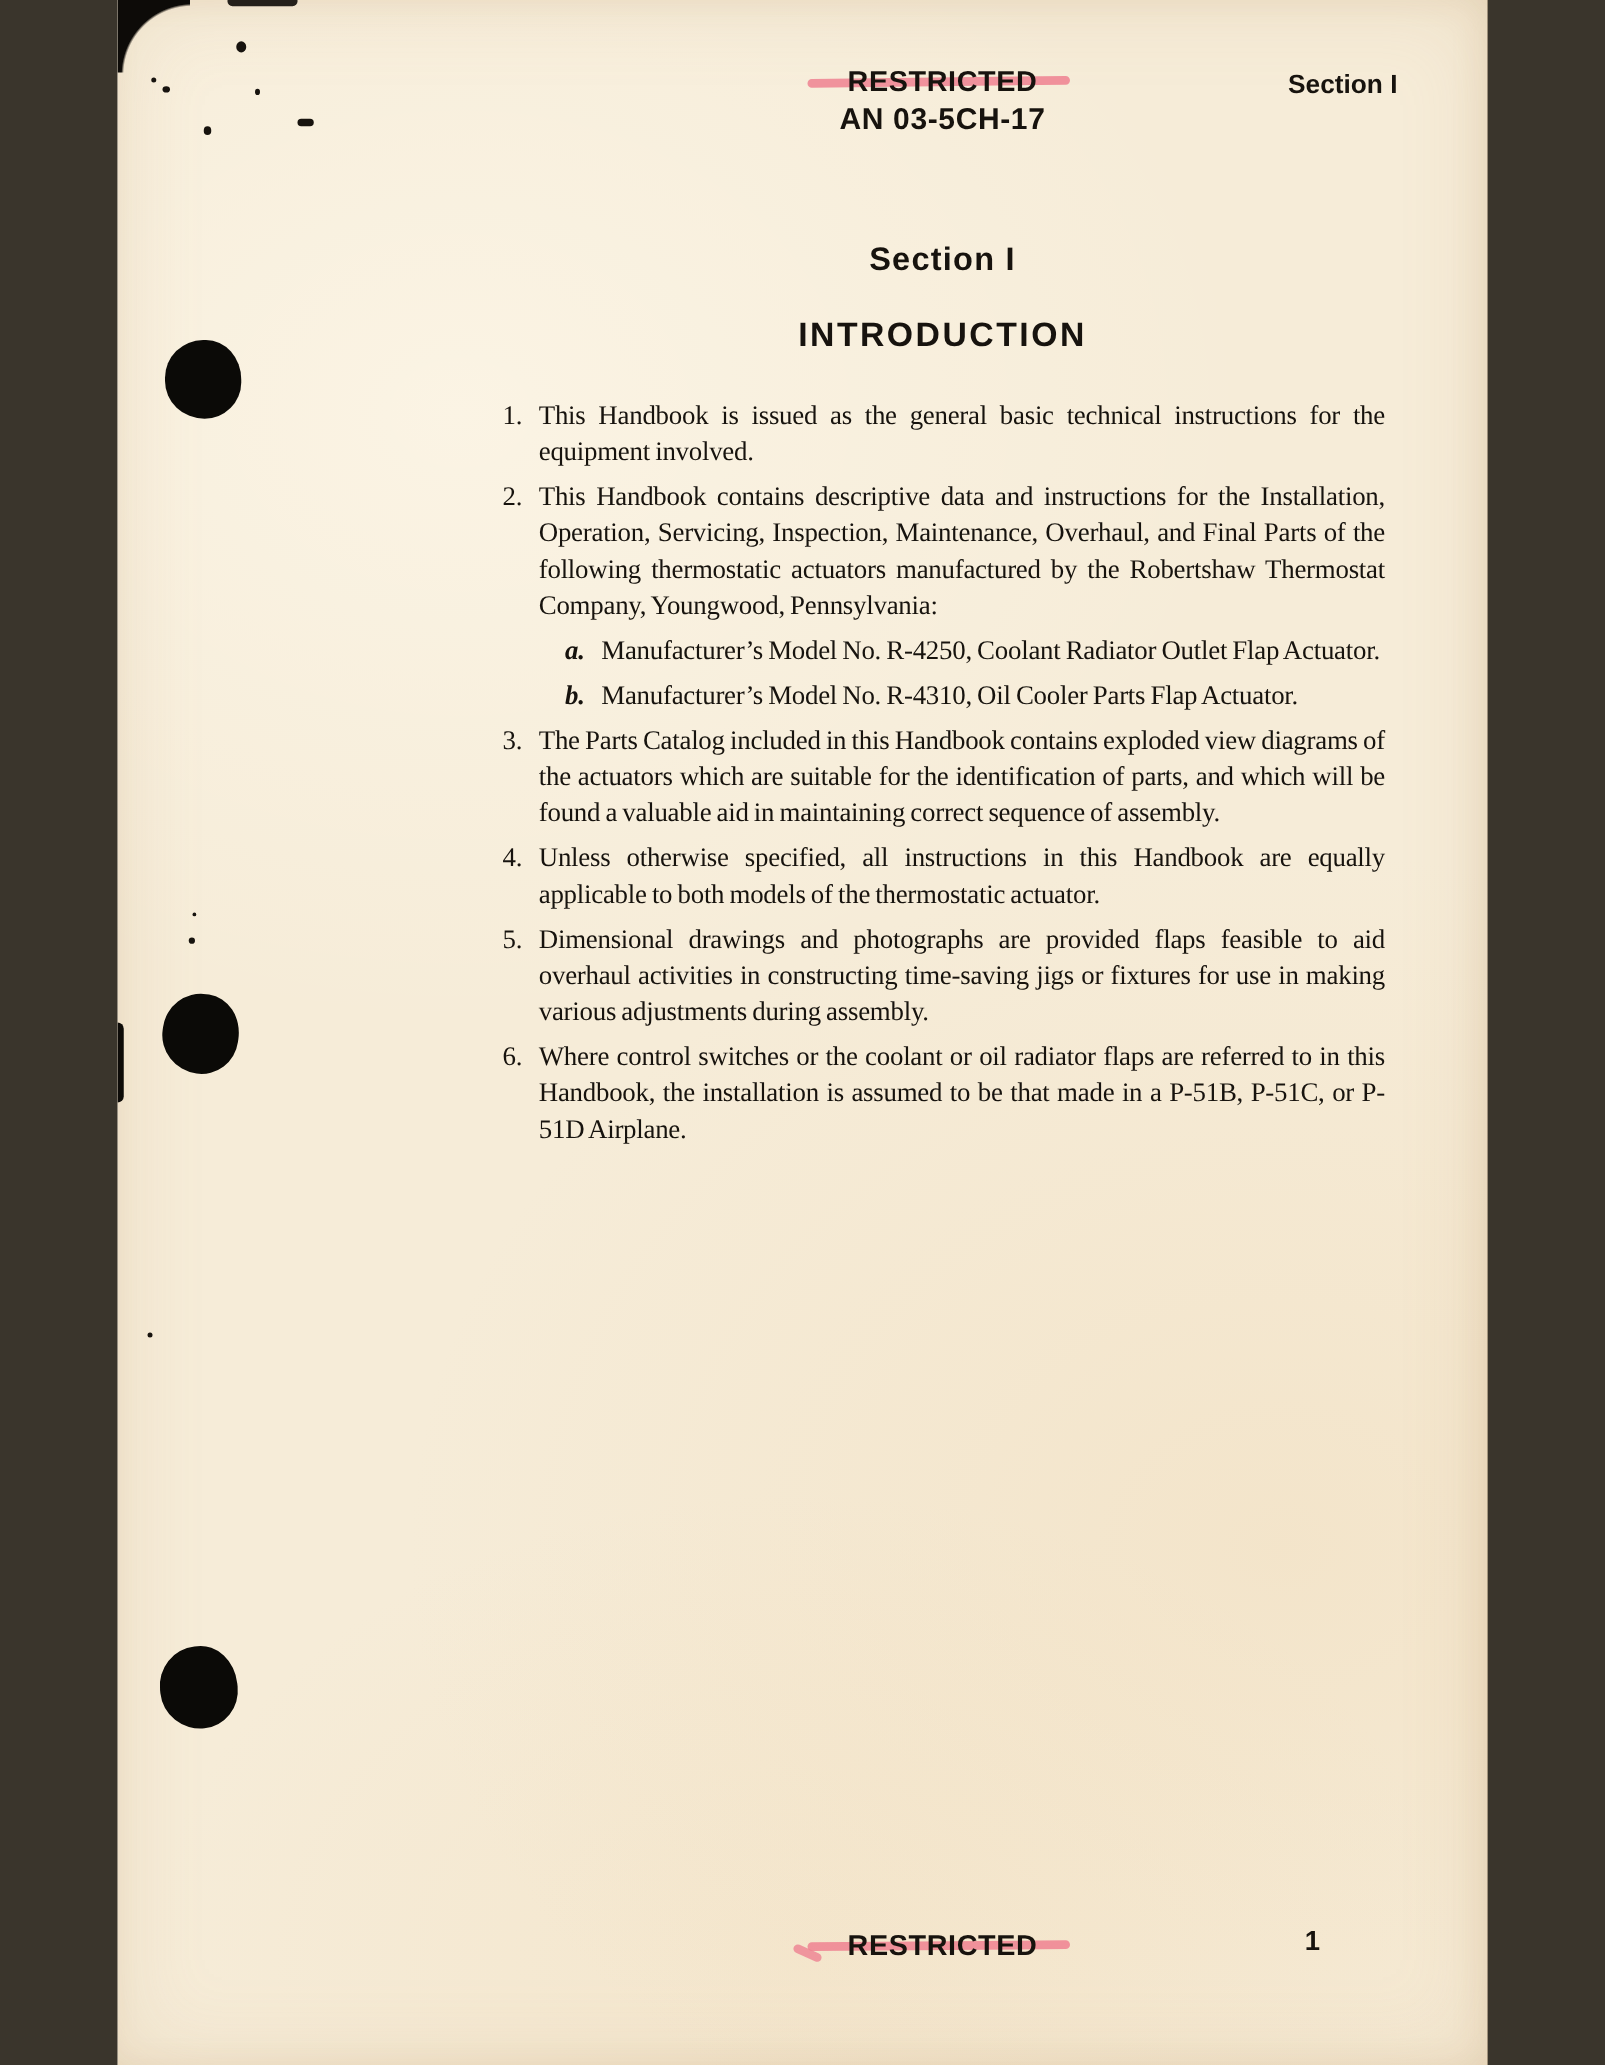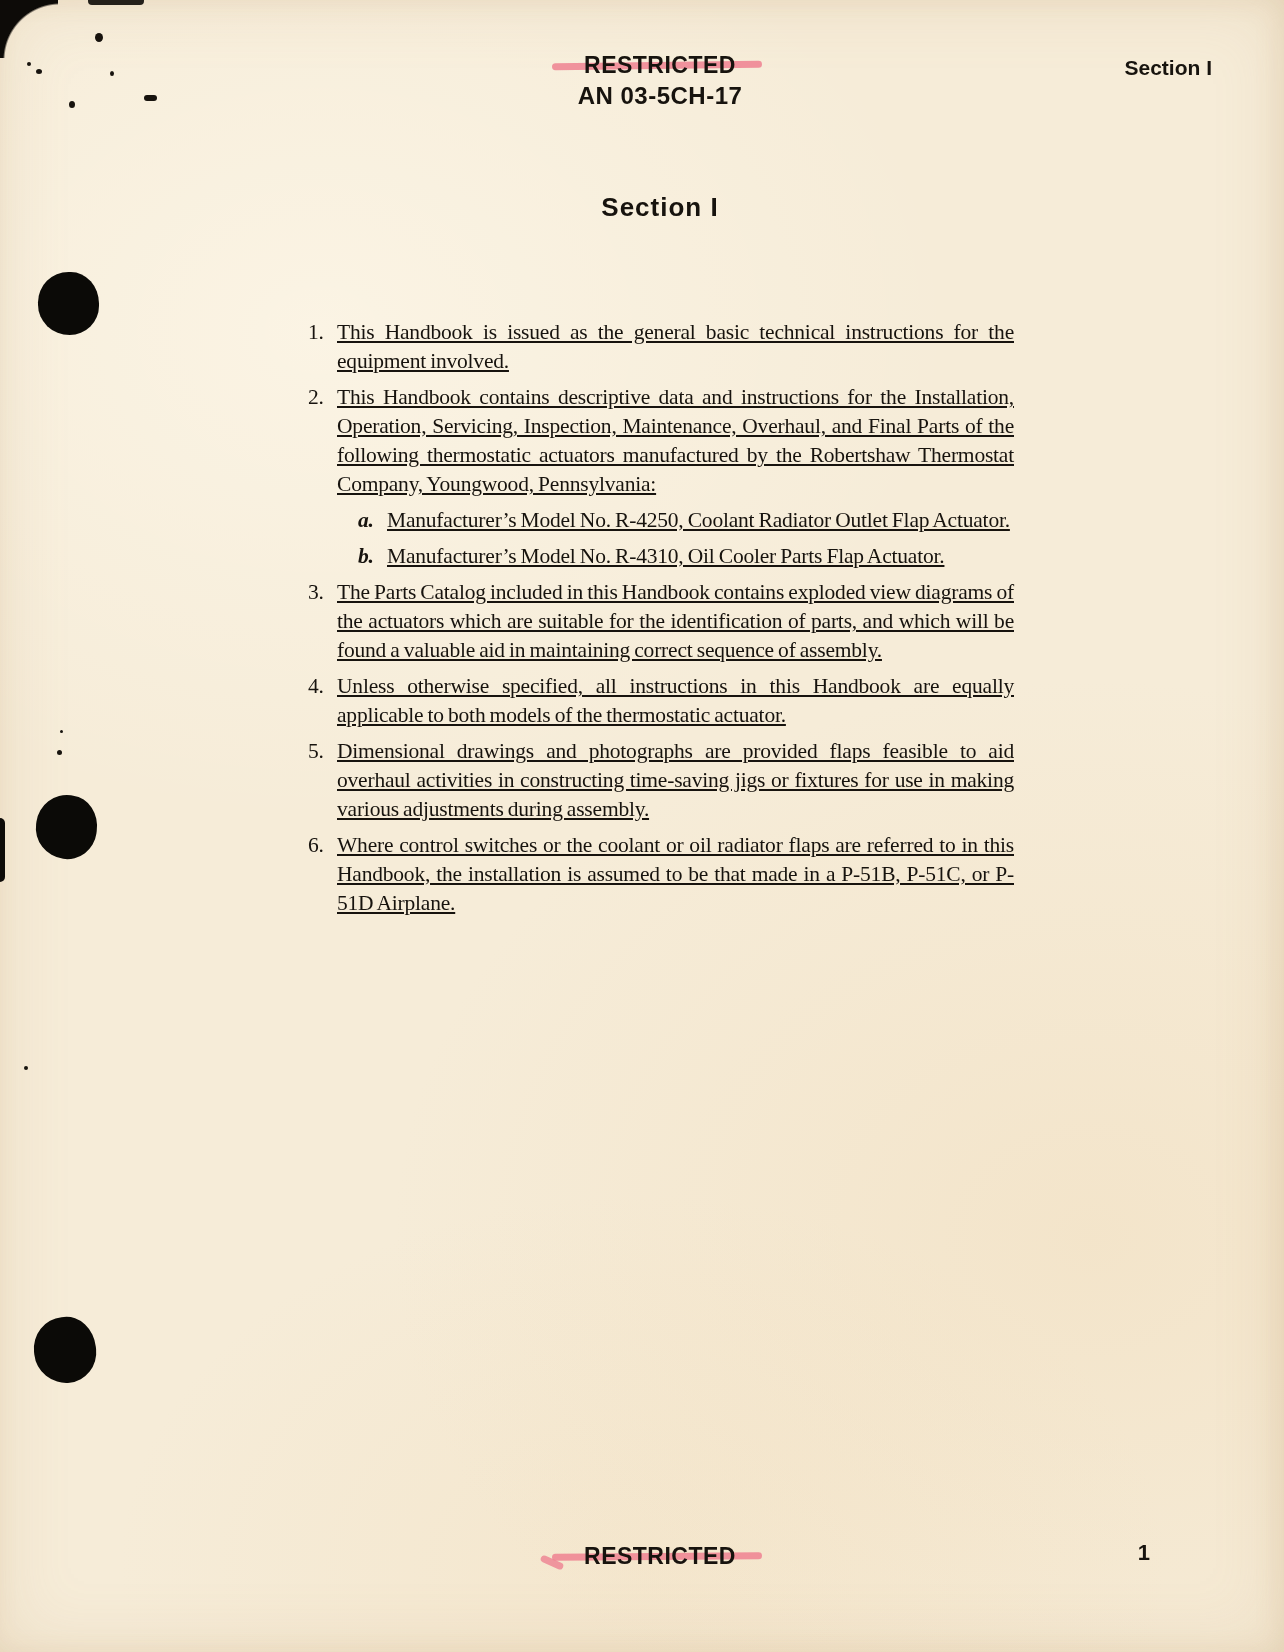--- a/index.html
+++ b/index.html
@@ -1,19 +1,19 @@
 <!DOCTYPE html>
 <html><head>
 <meta charset="utf-8">
 <style>
   html,body{margin:0;padding:0;background:#2a2категор520;}
   body{background:#3a352c;}
   .page{
     position:relative;
-    width:1284px;height:1652px;
+    width:1096px;height:1652px;
     margin:0 auto;
     background-color:#f6ecd8;
     background-image:
       radial-gradient(ellipse 900px 700px at 25% 20%, rgba(255,250,238,0.55), rgba(255,250,238,0) 70%),
       radial-gradient(ellipse 1000px 800px at 85% 75%, rgba(238,214,176,0.35), rgba(238,214,176,0) 70%),
       radial-gradient(ellipse 700px 500px at 50% 95%, rgba(240,218,182,0.30), rgba(240,218,182,0) 75%);
     box-shadow: inset 0 0 70px rgba(186,148,98,0.18), inset -6px 0 24px rgba(170,130,85,0.12);
     overflow:hidden;
     font-family:"Liberation Serif", serif;
     color:#17130e;
@@ -43,21 +43,21 @@
     font-weight:bold;font-size:21px;}
   
   .title-block{position:absolute;left:308px;top:192px;width:704px;text-align:center;
     font-family:"Liberation Sans", sans-serif;font-weight:bold;}
   .section-title{font-size:26px;letter-spacing:1px;margin:0;}
   .intro-title{font-size:27px;letter-spacing:2px;margin:30px 0 0 0;}
   
   .content{position:absolute;left:308px;top:318px;width:706px;}
   .para{display:flex;margin-bottom:7px;font-size:21.5px;line-height:29px;letter-spacing:-0.2px;word-spacing:-1px;}
   .para .num{flex:0 0 29px;}
-  .para .ptext{flex:1;text-align:justify;text-decoration:underline;}
+  .para .ptext{flex:1;text-align:justify;}
   .para.sub{margin-left:50px;}
   .para.sub .num{flex:0 0 29px;font-weight:bold;font-style:italic;}
   
   .footer-stamp-wrap{position:absolute;left:308px;bottom:82px;width:704px;text-align:center;
     font-family:"Liberation Sans", sans-serif;font-weight:bold;}
   .page-number{position:absolute;right:134px;bottom:86px;font-family:"Liberation Sans", sans-serif;
     font-weight:bold;font-size:22px;}
 </style>
 </head>
 <body>
@@ -83,20 +83,21 @@
   <div class="header-center">
     <div class="stamp">
       <span class="stamp-text">RESTRICTED</span>
     </div>
     <div class="doc-number">AN 03-5CH-17</div>
   </div>
   <div class="header-right">Section I</div>
 
   <div class="title-block">
     <div class="section-title">Section I</div>
+    <div class="intro-title">INTRODUCTION</div>
   </div>
 
   <div class="content">
     <div class="para">
       <span class="num">1.</span>
       <span class="ptext">This Handbook is issued as the general basic technical instructions for the equipment involved.</span>
     </div>
     <div class="para">
       <span class="num">2.</span>
       <span class="ptext">This Handbook contains descriptive data and instructions for the Installation, Operation, Servicing, Inspection, Maintenance, Overhaul, and Final Parts of the following thermostatic actuators manufactured by the Robertshaw Thermostat Company, Youngwood, Pennsylvania:</span>

